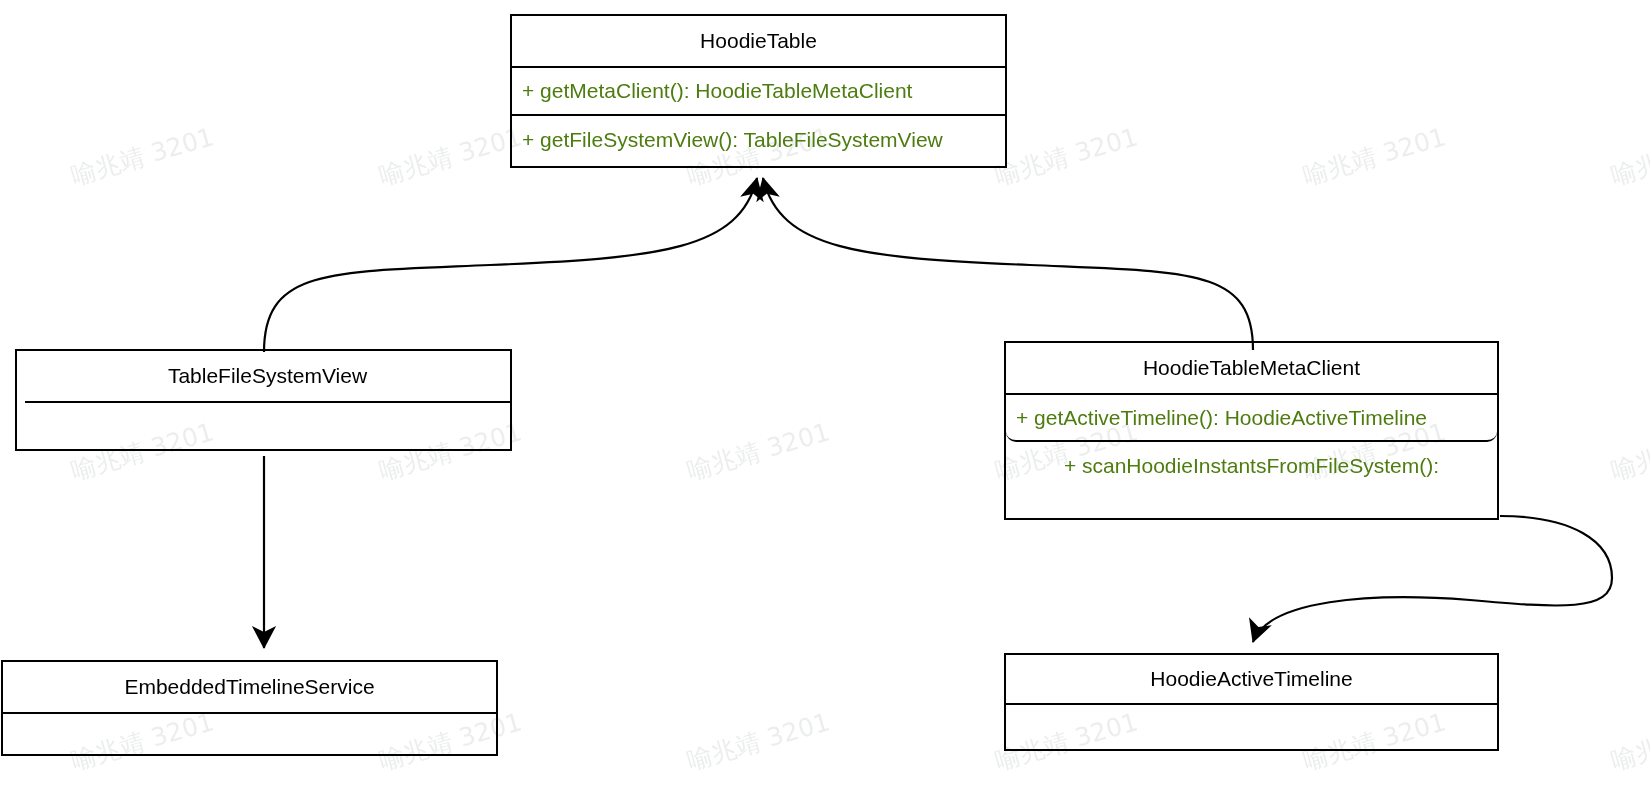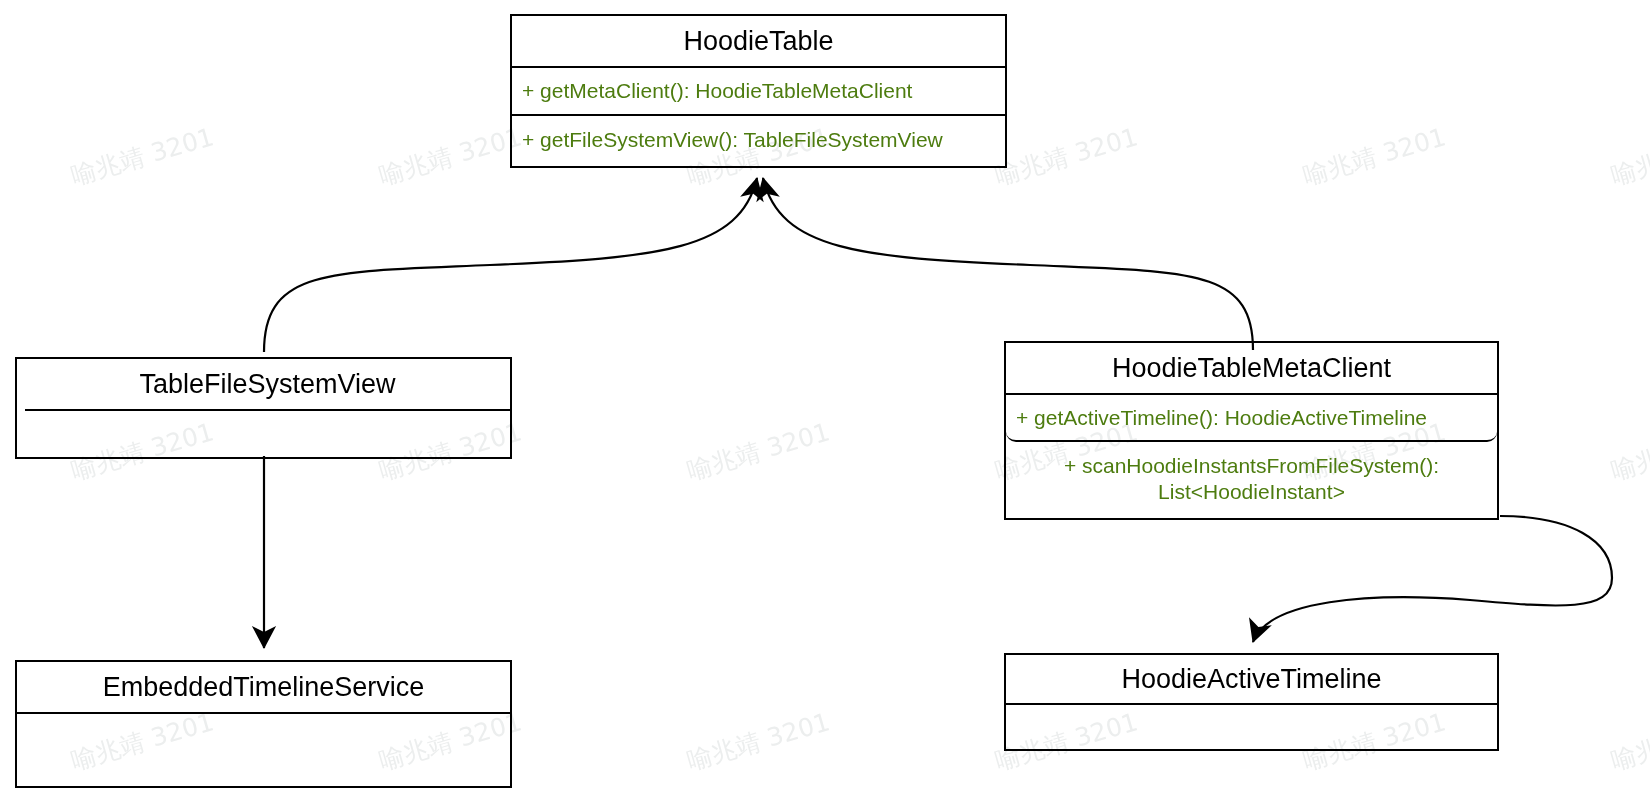--- a/index.html
+++ b/index.html
@@ -54,21 +54,21 @@
     position: absolute;
     box-sizing: border-box;
     border: 2px solid #000000;
     background: transparent;
     z-index: 2;
   }
   .uml-title {
     box-sizing: border-box;
     text-align: center;
     color: #000000;
-    font-size: 27px;
+    font-size: 21px;
     display: flex;
     align-items: center;
     justify-content: center;
     border-bottom: 2px solid #000000;
   }
   .uml-compartment {
     box-sizing: border-box;
     color: #4d7c0f;
     font-size: 21px;
     padding: 0 10px;
@@ -87,30 +87,30 @@
   }
   .uml-compartment.empty {
     padding: 0;
   }
 
   
   #box-hoodietable        { left: 510px;  top: 14px;  width: 497px; height: 154px; }
   #box-hoodietable .uml-title       { height: 52px; }
   #box-hoodietable .uml-compartment { height: 48px; }
 
-  #box-tablefilesystemview { left: 15px;  top: 357px; width: 497px; height: 102px; padding-left: 8px; }
+  #box-tablefilesystemview { left: 15px;  top: 349px; width: 497px; height: 102px; padding-left: 8px; }
   #box-tablefilesystemview .uml-title       { height: 52px; }
   #box-tablefilesystemview .uml-compartment { height: 46px; }
 
   #box-hoodietablemetaclient { left: 1004px; top: 341px; width: 495px; height: 179px; }
   #box-hoodietablemetaclient .uml-title       { height: 52px; }
   #box-hoodietablemetaclient .uml-compartment.single { height: 47px; border-radius: 10px; }
   #box-hoodietablemetaclient .uml-compartment.two-line { height: 63px; }
 
-  #box-embeddedtimelineservice { left: 15px; top: 660px; width: 497px; height: 128px; }
+  #box-embeddedtimelineservice { left: 1px; top: 660px; width: 497px; height: 96px; }
   #box-embeddedtimelineservice .uml-title       { height: 52px; }
   #box-embeddedtimelineservice .uml-compartment { height: 46px; }
 
   #box-hoodieactivetimeline { left: 1004px; top: 653px; width: 495px; height: 98px; }
   #box-hoodieactivetimeline .uml-title       { height: 50px; }
   #box-hoodieactivetimeline .uml-compartment { height: 44px; }
 </style>
 </head>
 <body>
 
@@ -164,21 +164,20 @@
   <div class="umlbox" id="box-tablefilesystemview">
     <div class="uml-title">TableFileSystemView</div>
     <div class="uml-compartment empty"></div>
   </div>
 
   <div class="umlbox" id="box-hoodietablemetaclient">
     <div class="uml-title">HoodieTableMetaClient</div>
     <div class="uml-compartment single">+ getActiveTimeline(): HoodieActiveTimeline</div>
     <div class="uml-compartment two-line">
       <div>+ scanHoodieInstantsFromFileSystem():</div>
-      <div>List&lt;HoodieInstant&gt;</div>
     </div>
   </div>
 
   <div class="umlbox" id="box-embeddedtimelineservice">
     <div class="uml-title">EmbeddedTimelineService</div>
     <div class="uml-compartment empty"></div>
   </div>
 
   <div class="umlbox" id="box-hoodieactivetimeline">
     <div class="uml-title">HoodieActiveTimeline</div>

